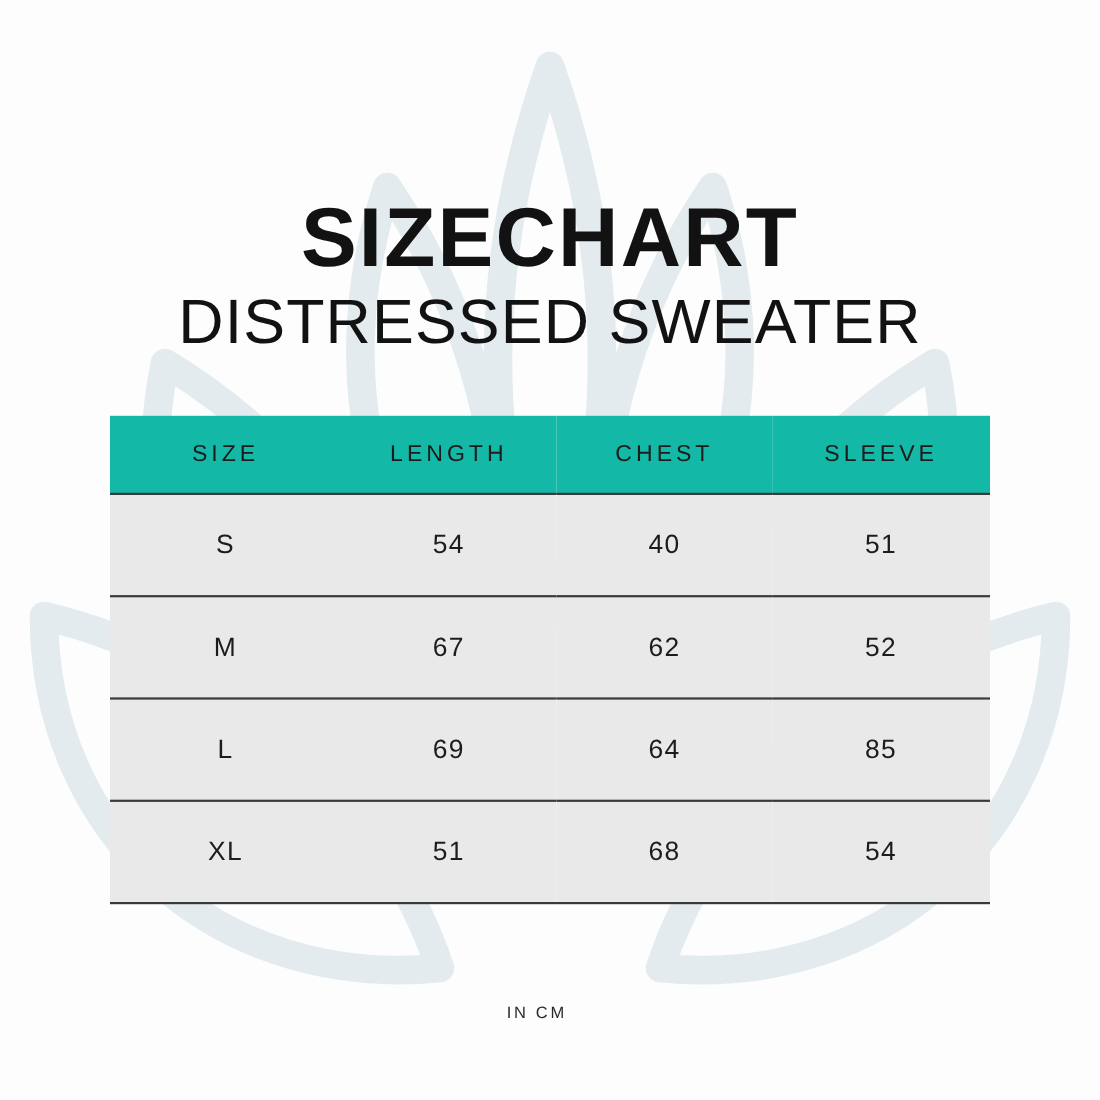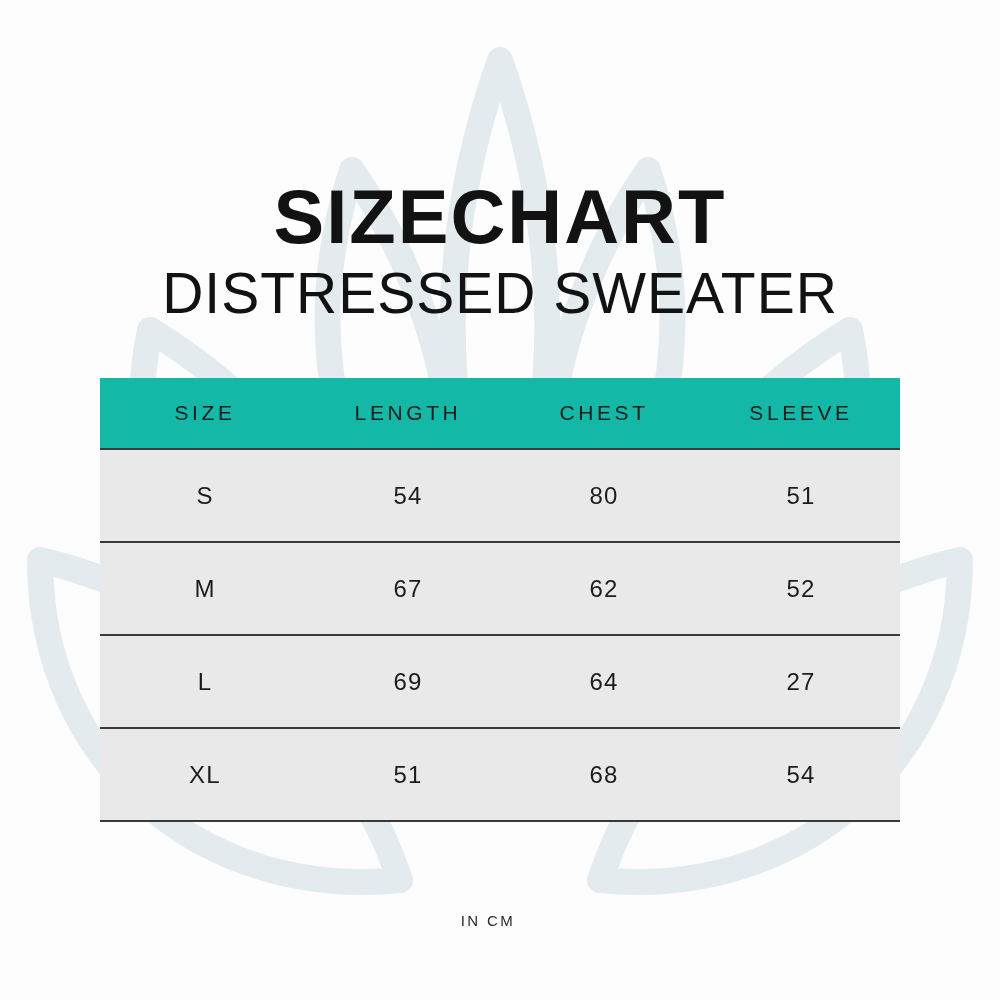--- a/index.html
+++ b/index.html
@@ -160,34 +160,34 @@
           <th>SIZE</th>
           <th>LENGTH</th>
           <th>CHEST</th>
           <th>SLEEVE</th>
         </tr>
       </thead>
       <tbody>
         <tr>
           <td>S</td>
           <td>54</td>
-          <td>80</td>
+          <td>40</td>
           <td>51</td>
         </tr>
         <tr>
           <td>M</td>
           <td>67</td>
           <td>62</td>
           <td>52</td>
         </tr>
         <tr>
           <td>L</td>
           <td>69</td>
           <td>64</td>
-          <td>27</td>
+          <td>85</td>
         </tr>
         <tr>
           <td>XL</td>
           <td>51</td>
           <td>68</td>
           <td>54</td>
         </tr>
       </tbody>
     </table>
     <div class="table-bottom-rule"></div>

